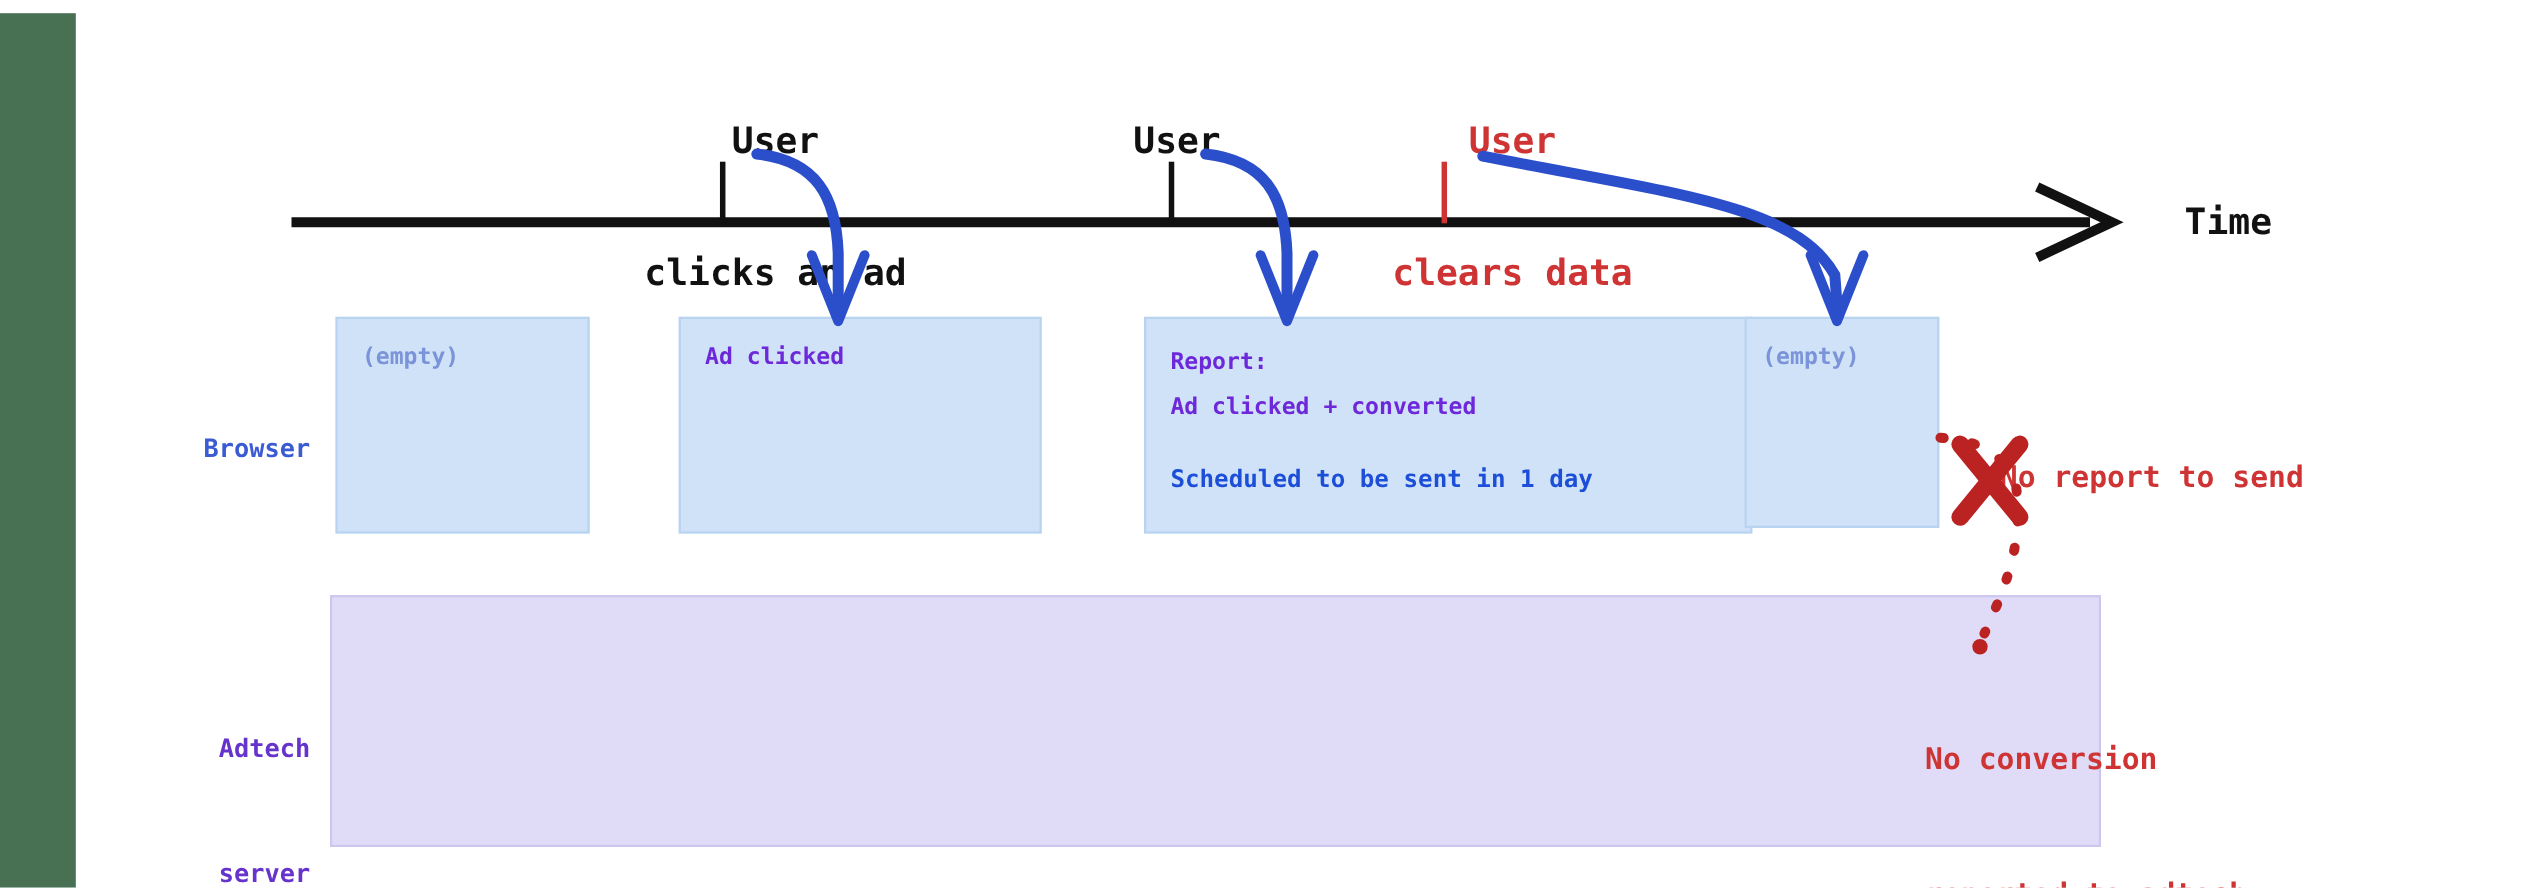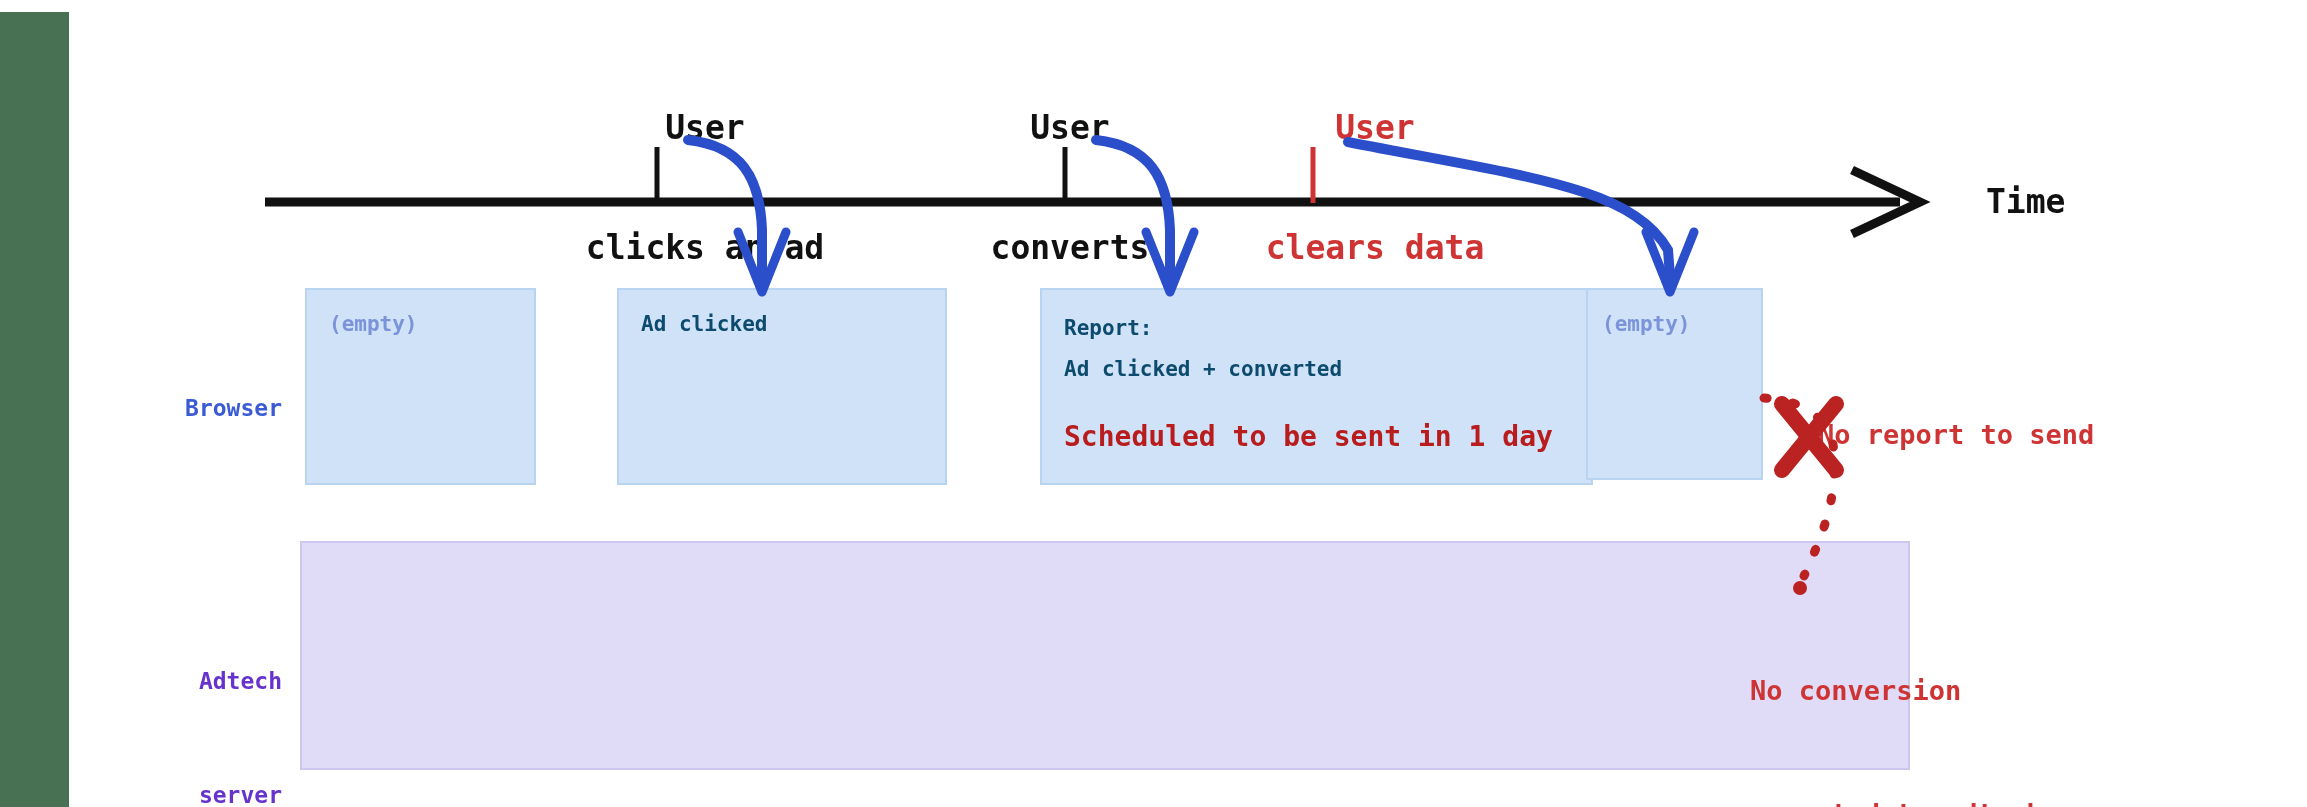--- a/index.html
+++ b/index.html
@@ -51,23 +51,23 @@
   .sbox{
     position:absolute;box-sizing:border-box;
     background:#cfe2f7;border:2px solid #b9d4f0;
   }
   .sbox .txt{
     position:absolute;left:22px;top:14px;right:8px;
     font-family:"DejaVu Sans Mono","Liberation Mono",monospace;
     font-weight:700;font-size:21px;line-height:41px;white-space:pre;
   }
   .txt.empty{color:#7b93d8;font-weight:700;}
-  .txt.filled{color:#0c4a6e;}
+  .txt.filled{color:#6d28d9;}
   .txt.sched{
-    color:#b91c1c;font-size:28px;line-height:30px;font-weight:700;
+    color:#1d4ed8;font-size:22px;line-height:30px;font-weight:700;
     position:static;display:block;margin-top:14px;
   }
 
   .adtech-box{
     position:absolute;box-sizing:border-box;
     background:#e0dcf7;border:2px solid #cdc6ef;
   }
 
   
   .ann{
@@ -87,21 +87,20 @@
   <div class="green-band"></div>
   <div class="canvas"></div>
 
   <div class="tl-label" style="left:540px;top:28px;width:330px;">
     <div>User</div>
     <div>clicks an ad</div>
   </div>
 
   <div class="tl-label" style="left:910px;top:28px;width:320px;">
     <div>User</div>
-    <div>converts</div>
   </div>
 
   <div class="tl-label red" style="left:1215px;top:28px;width:320px;">
     <div>User</div>
     <div>clears data</div>
   </div>
 
   <div class="time-label">Time</div>
 
   <div class="row-label browser">

